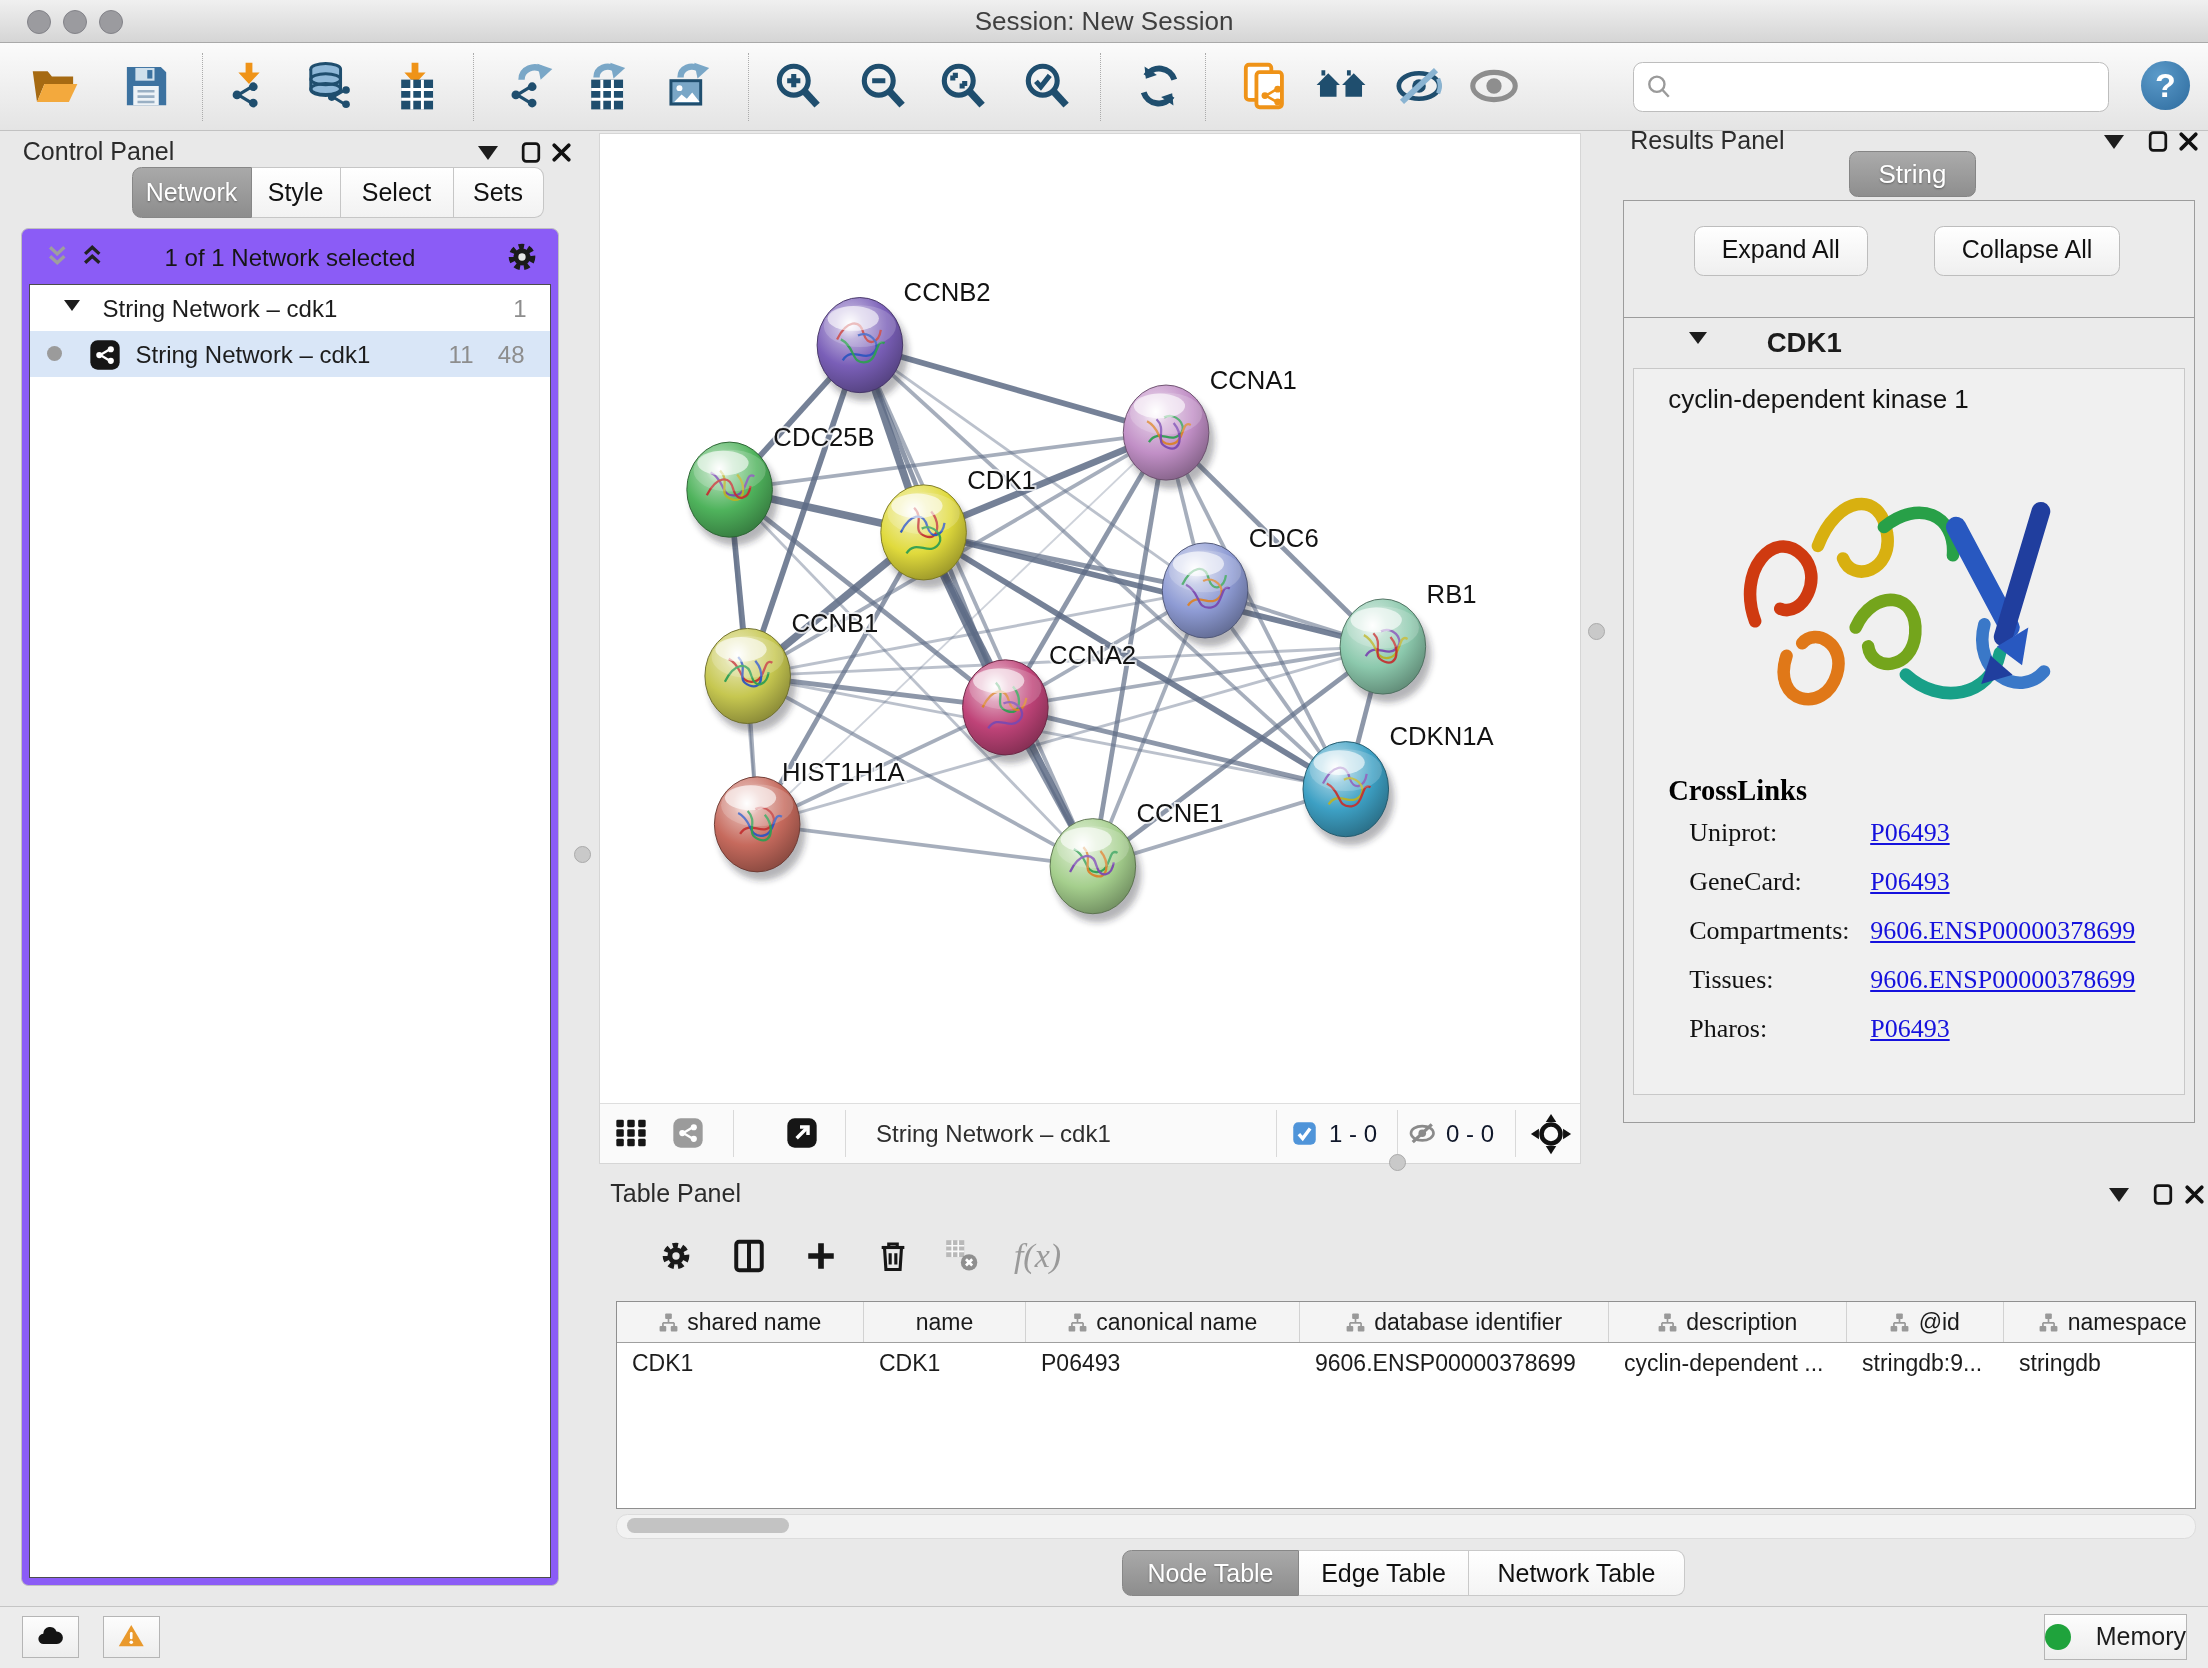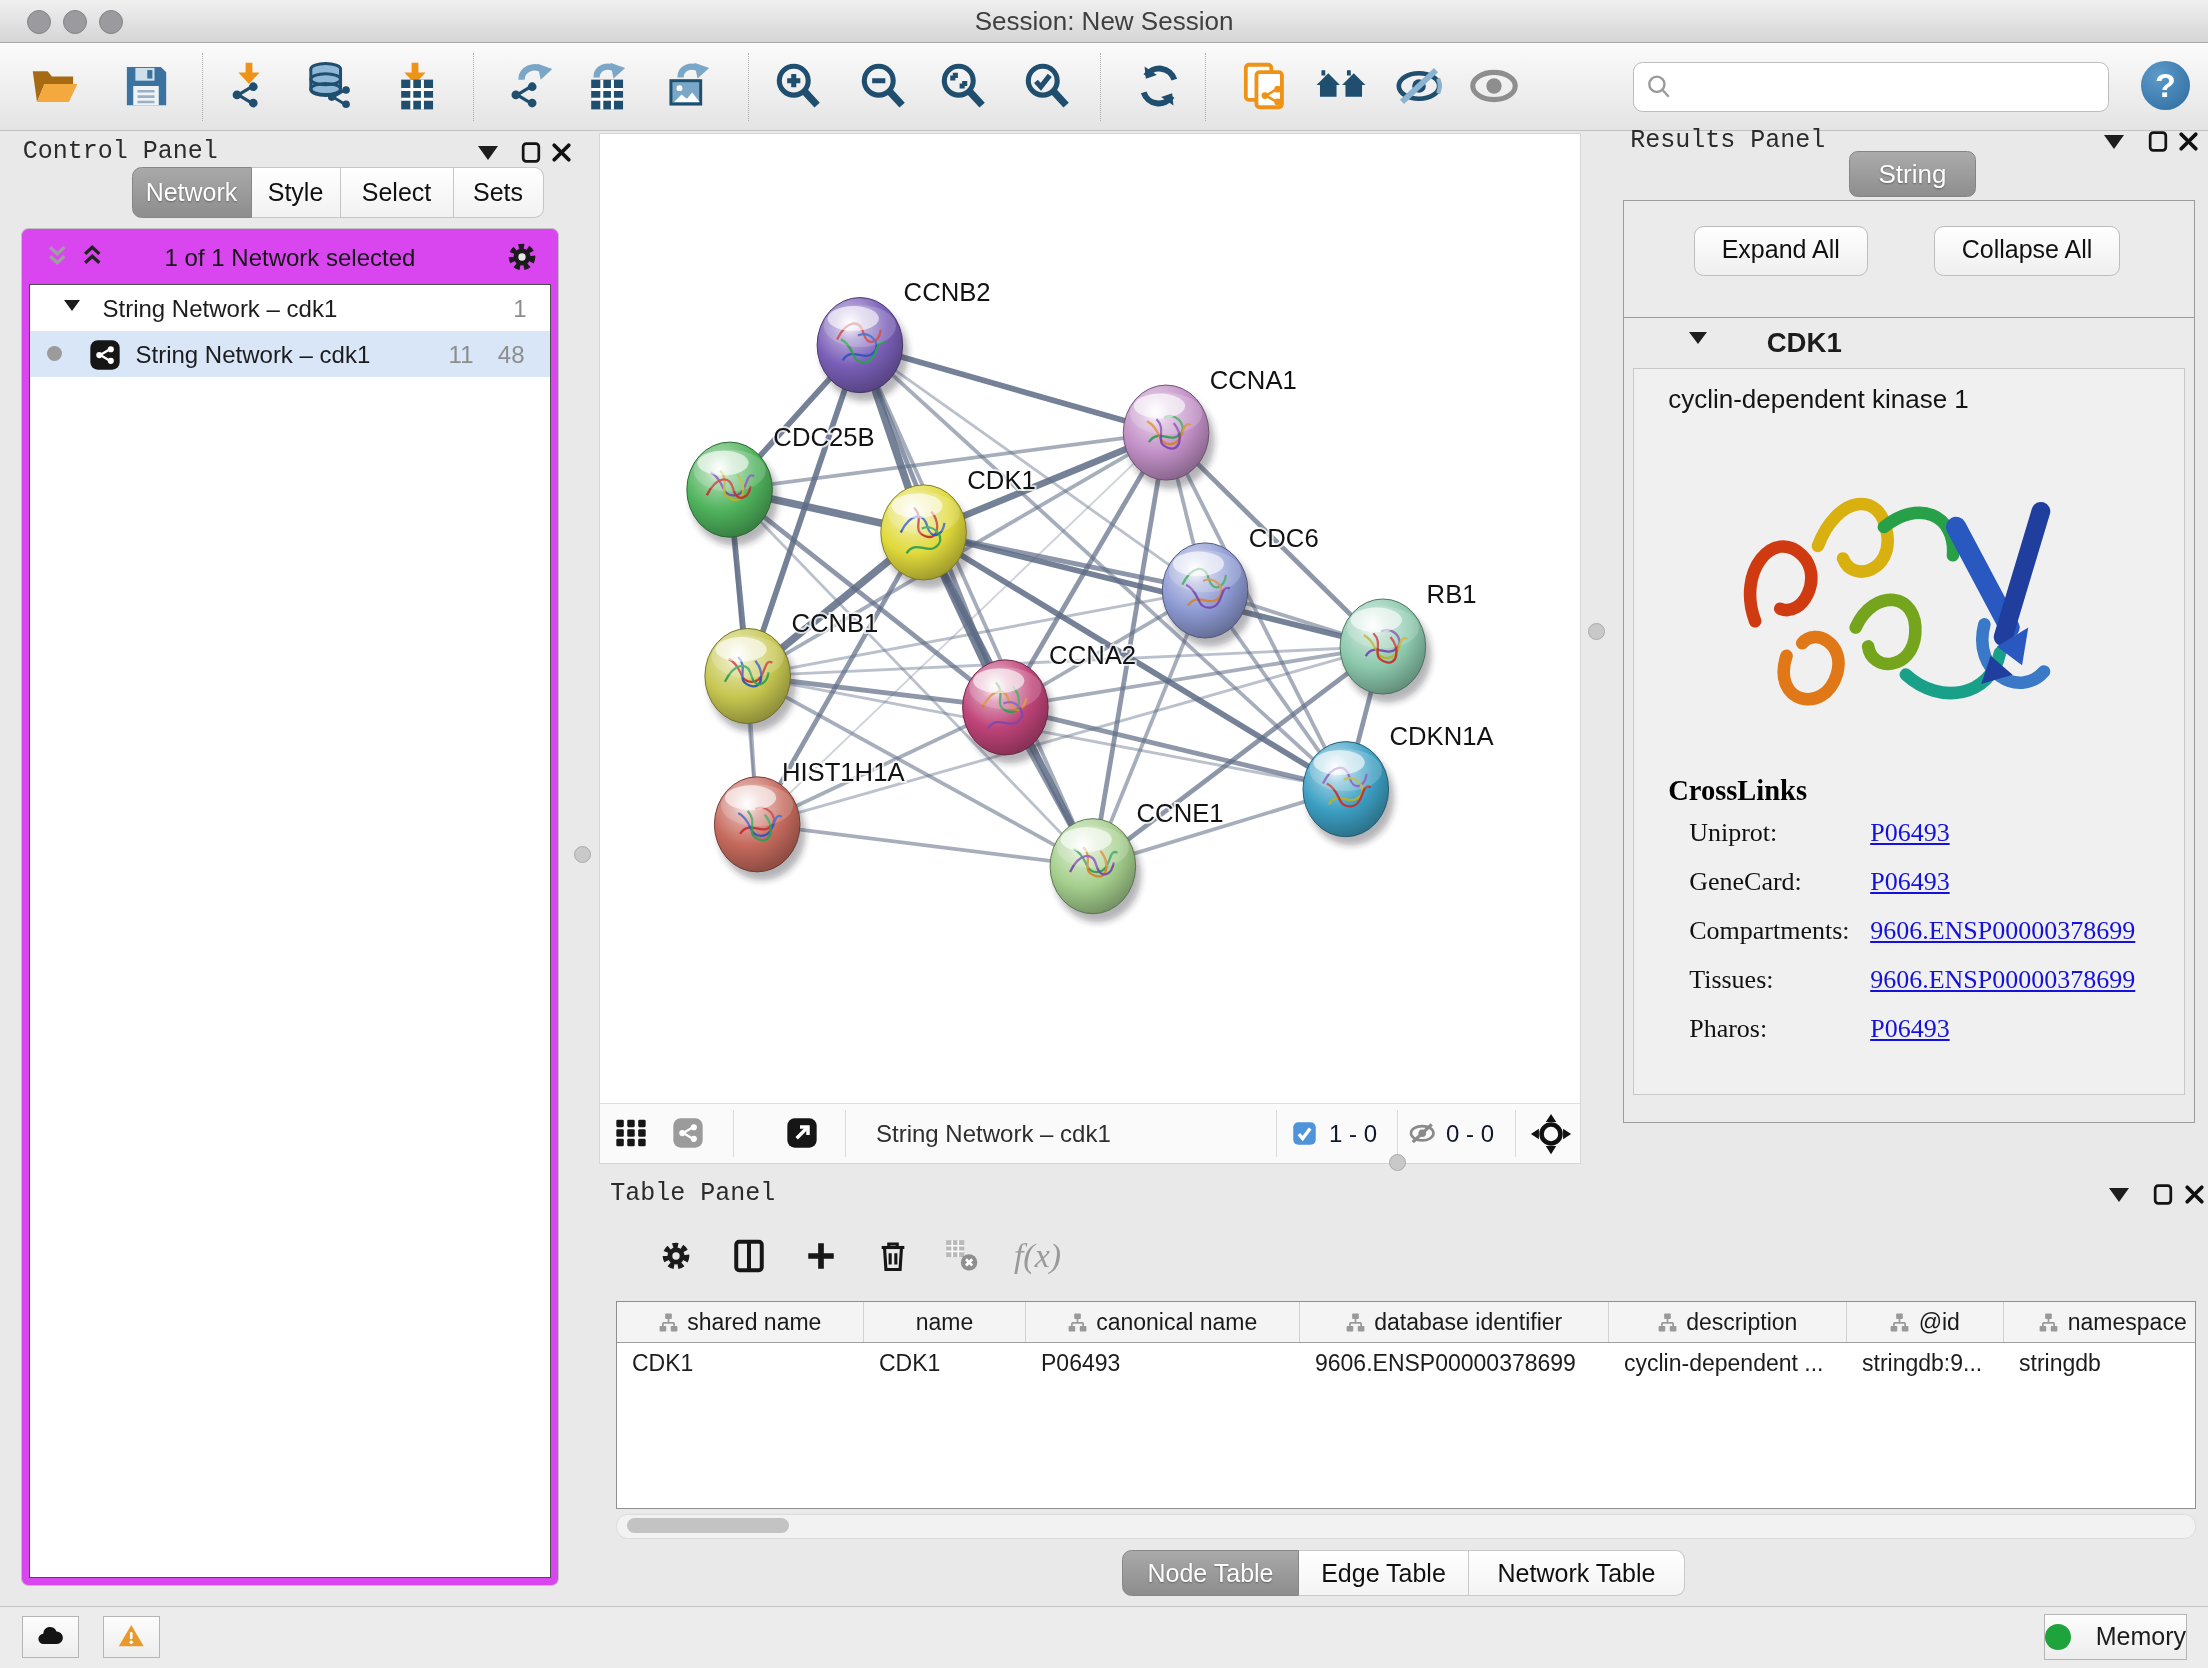--- a/index.html
+++ b/index.html
@@ -25,33 +25,33 @@
   .search{position:absolute;left:1633px;top:19px;width:474px;height:48px;background:#fff;
     border:1.9px solid #bdbdbd;border-radius:9.5px;}
   .search input{position:absolute;left:49px;top:3.8px;right:7.6px;height:36px;border:0;outline:0;
     font-size:25px;font-family:"Liberation Sans",sans-serif;background:transparent;}
   .search .mag{position:absolute;left:11.4px;top:9.5px;}
   .helpbtn{position:absolute;left:2141px;top:18px;width:49px;height:49px;border-radius:50%;
     background:radial-gradient(circle at 35% 30%,#5b9ac9,#2d6b9e);color:#fff;font-size:34px;
     font-weight:bold;text-align:center;line-height:49px;}
   
   .phead{position:absolute;left:0;top:0;right:0;height:36px;font-size:25px;color:#2b2b2b;}
-  .phead .ptitle{position:absolute;left:13.3px;top:3.8px;font-family:Liberation Mono, monospace;}
+  .phead .ptitle{position:absolute;left:13.3px;top:3.8px;}
   .tri-down{width:0;height:0;border:10.5px solid transparent;border-top:14.3px solid #1d1d1d;border-bottom:0;}
   .wctrl{position:absolute;top:5.7px;display:flex;align-items:center;justify-content:center;width:28.5px;height:28.5px;}
   
   .control{position:absolute;left:9.5px;top:133px;width:561px;height:1457px;}
   .ctabs{position:absolute;left:80px;top:34px;display:flex;padding-left:42px;}
   .ctab{height:49px;line-height:49px;text-align:center;font-size:25px;background:linear-gradient(#ffffff,#f2f2f2);
     border:1px solid #c6c6c6;border-left-width:0;color:#101010;}
   .ctab:first-child{border-left-width:1px;border-radius:9.5px 0 0 9.5px;}
   .ctab:last-child{border-radius:0 9.5px 9.5px 0;}
   .ctab.sel{background:linear-gradient(#a9a9a9,#8d8d8d);color:#fff;border-color:#878787;
     text-shadow:0 1px 1.9px rgba(0,0,0,.35);}
-  .cp-inner{position:absolute;left:11.4px;right:11.4px;top:95px;bottom:3.8px;background:#d946ef;
+  .cp-inner{position:absolute;left:11.4px;right:11.4px;top:95px;bottom:3.8px;background:#8b5cf6;
     border:1px solid #c0c0c0;border-radius:7.6px;}
   .cp-bar{position:absolute;left:7.6px;right:7.6px;top:5.7px;height:46px;}
   .cp-bar .status{position:absolute;left:0;right:0;text-align:center;top:9.5px;font-size:24px;color:#161616;}
   .tree{position:absolute;left:7.6px;right:7.6px;top:55px;bottom:7.6px;background:#fff;border:1.9px solid #4c4c4c;}
   .trow{position:relative;height:46px;font-size:24px;}
   .trow .lbl{position:absolute;top:9.5px;}
   .num{color:#8d8d8d;}
   .trow-child{background:#d9e6f7;}
   
   .netview{position:absolute;left:599px;top:133px;width:980px;height:1029px;background:#fff;

